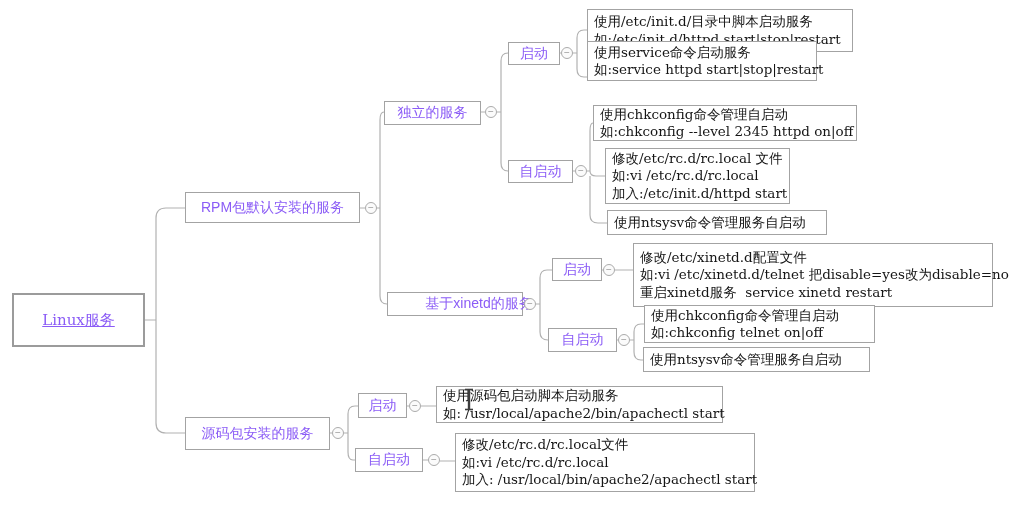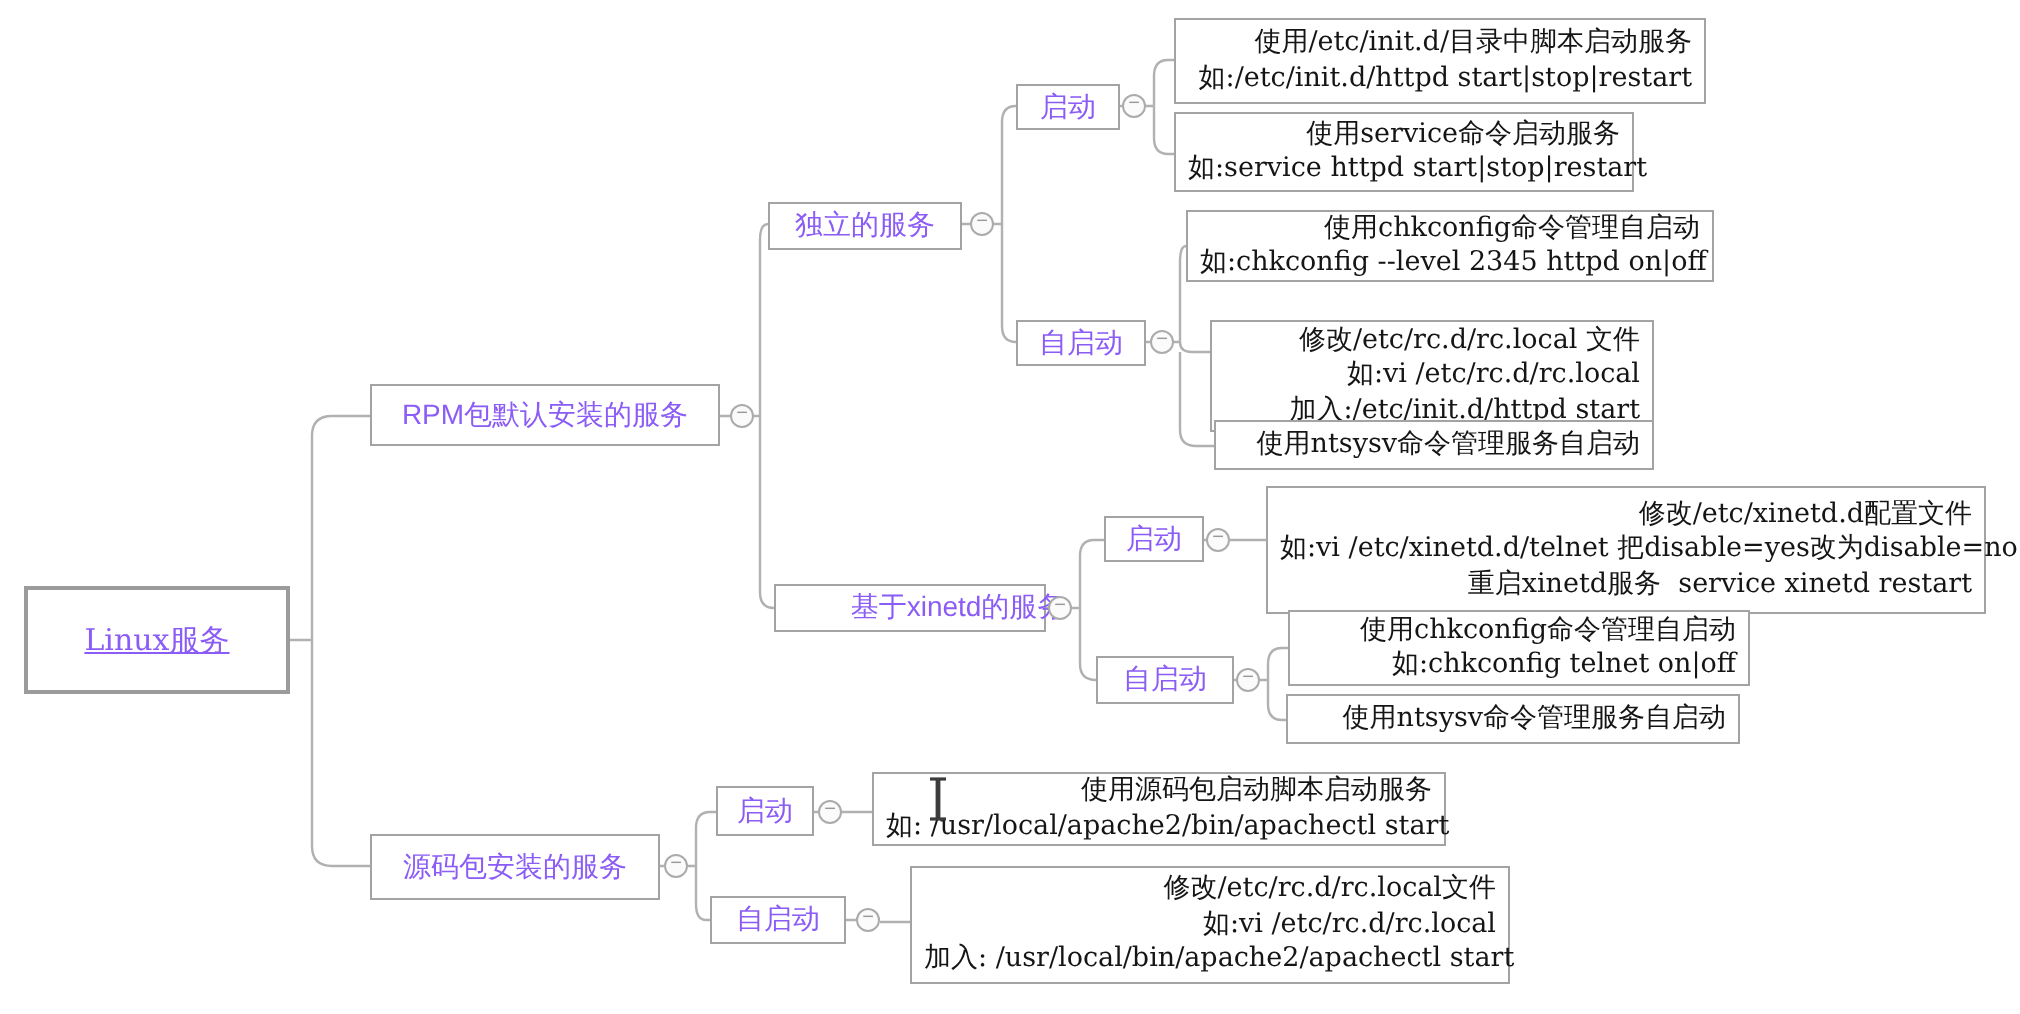--- a/index.html
+++ b/index.html
@@ -7,21 +7,21 @@
           font-family:"Liberation Sans","DejaVu Sans",sans-serif;color:#1b1b1b;}
   svg.wires{position:absolute;left:0;top:0;pointer-events:none;}
   .node{position:absolute;box-sizing:border-box;background:#fff;border:1px solid #a3a3a3;
         display:flex;align-items:center;justify-content:center;white-space:pre;
         font-size:14px;color:#8b5cf6;}
   .node.root{border:2px solid #9b9b9b;font-size:15px;
         font-family:"DejaVu Serif","Liberation Serif",serif;text-decoration:underline;}
   .leaf{position:absolute;box-sizing:border-box;background:#fff;border:1px solid #a3a3a3;
         display:flex;flex-direction:column;justify-content:center;
         padding:2px 6px;font-size:13.5px;line-height:17.5px;
-        font-family:"DejaVu Serif","Liberation Serif",serif;color:#151515;text-align:right;}
+        font-family:"DejaVu Serif","Liberation Serif",serif;color:#151515;}
   .leaf .ln{white-space:pre;}
   .toggle{position:absolute;box-sizing:border-box;width:12px;height:12px;border-radius:50%;
         border:1px solid #ababab;background:#fbfbfb;display:flex;align-items:center;
         justify-content:center;font-size:10px;line-height:10px;color:#9a9a9a;
         cursor:pointer;z-index:3;}
   .toggle span{transform:translateY(-0.5px);}
 </style>
 </head>
 <body>
 
@@ -63,31 +63,31 @@
 
   <div class="node" style="left:358px;top:393px;width:49px;height:25px;">启动</div>
 
   <div class="node" style="left:355px;top:448px;width:68px;height:24px;">自启动</div>
 
   <div class="leaf" style="left:587px;top:9px;width:266px;height:43px;">
     <div class="ln">使用/etc/init.d/目录中脚本启动服务</div>
     <div class="ln">如:/etc/init.d/httpd start|stop|restart</div>
   </div>
 
-  <div class="leaf" style="left:587px;top:56px;width:230px;height:40px;">
+  <div class="leaf" style="left:587px;top:41px;width:230px;height:40px;">
     <div class="ln">使用service命令启动服务</div>
     <div class="ln">如:service httpd start|stop|restart</div>
   </div>
 
   <div class="leaf" style="left:593px;top:105px;width:264px;height:36px;">
     <div class="ln">使用chkconfig命令管理自启动</div>
     <div class="ln">如:chkconfig --level 2345 httpd on|off</div>
   </div>
 
-  <div class="leaf" style="left:605px;top:148px;width:222px;height:56px;margin-top:12px;">
+  <div class="leaf" style="left:605px;top:148px;width:185px;height:56px;">
     <div class="ln">修改/etc/rc.d/rc.local 文件</div>
     <div class="ln">如:vi /etc/rc.d/rc.local</div>
     <div class="ln">加入:/etc/init.d/httpd start</div>
   </div>
 
   <div class="leaf" style="left:607px;top:210px;width:220px;height:25px;">
     <div class="ln">使用ntsysv命令管理服务自启动</div>
   </div>
 
   <div class="leaf" style="left:633px;top:243px;width:360px;height:64px;">

